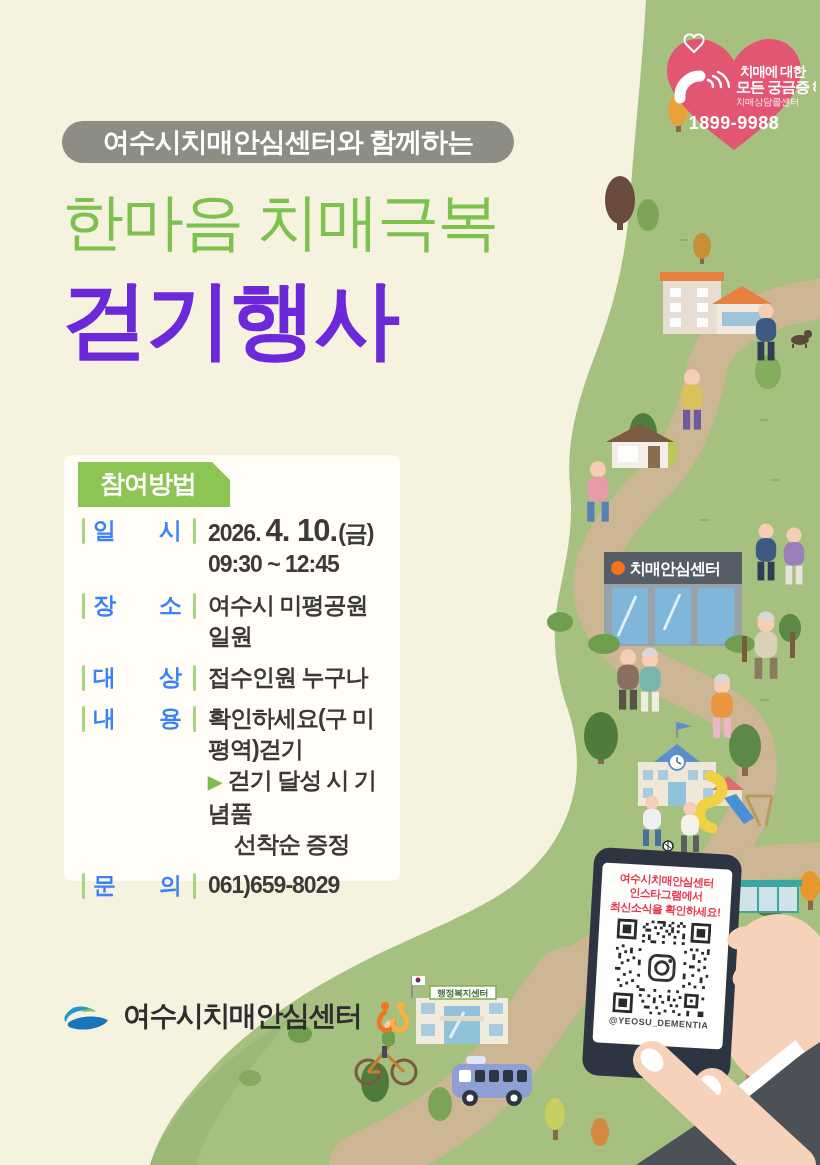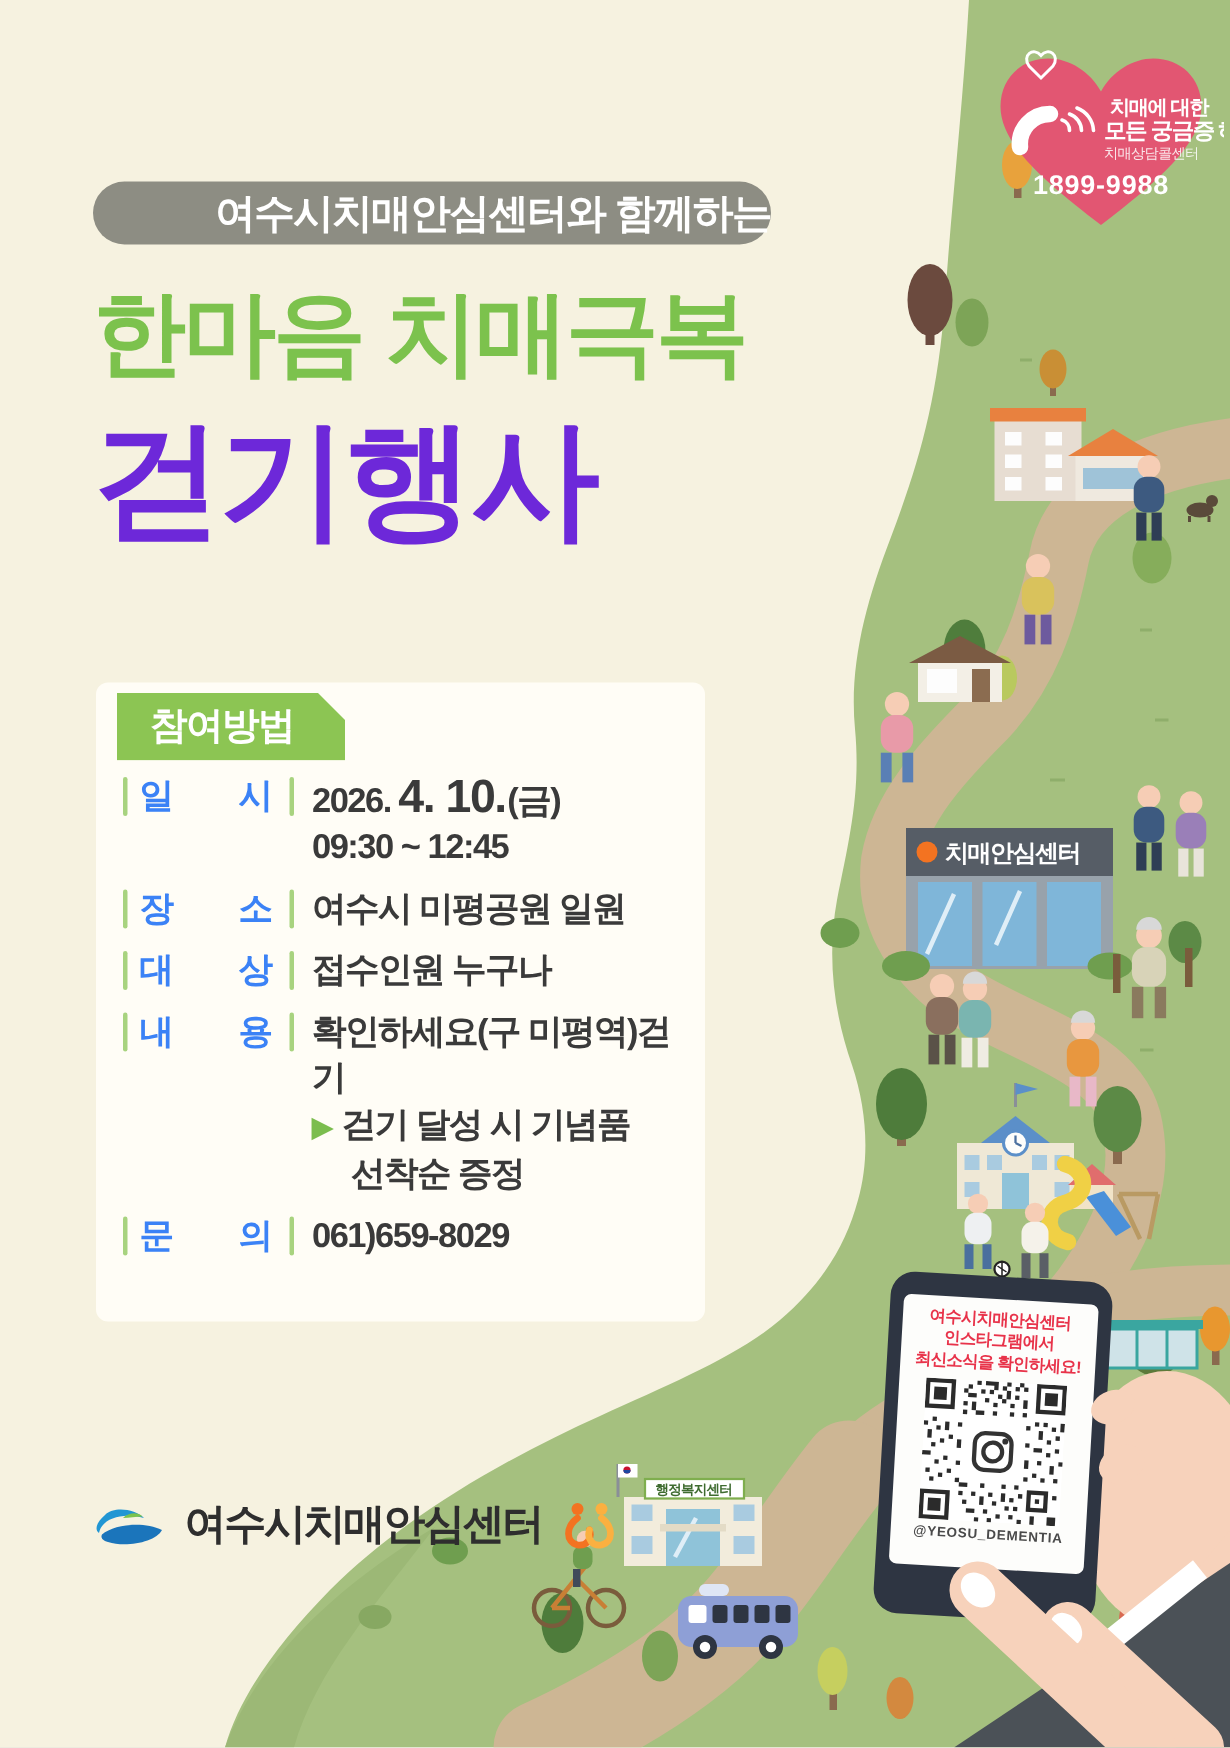--- a/index.html
+++ b/index.html
@@ -8,38 +8,38 @@
     position:relative; width:820px; height:1165px; overflow:hidden;
     background:#f6f2e0; font-family:"Liberation Sans", sans-serif;
   }
   .layer{ position:absolute; inset:0; }
   svg text{ font-family:"Liberation Sans", sans-serif; }
 
   
   .pill{
     position:absolute; left:62px; top:121px; width:452px; height:42px;
     background:#8d8d83; border-radius:24px; color:#fff; z-index:3;
-    display:flex; align-items:center; justify-content:flex-end;
+    display:flex; align-items:center; justify-content:center;
     font-size:27px; font-weight:bold; letter-spacing:-1px;
   }
   .title1{
     position:absolute; left:62px; top:180px; z-index:3;
-    font-size:62px; font-weight:700; color:#7cc24d; letter-spacing:-2px;
+    font-size:62px; font-weight:400; color:#7cc24d; letter-spacing:-2px;
   }
   .title2{
     position:absolute; left:62px; top:262px; z-index:3;
     font-size:86px; font-weight:900; color:#6d28d9; letter-spacing:-2px;
   }
 
   
   .heart-badge{ position:absolute; left:652px; top:28px; width:164px; height:134px; z-index:4; }
 
   
   .info-box{
-    position:absolute; left:64px; top:455px; width:406px; height:426px;
+    position:absolute; left:64px; top:455px; width:336px; height:426px;
     background:#fffdf6; border-radius:8px; z-index:3;
   }
   .section-badge{
     position:absolute; left:14px; top:7px;
     background:#8cc553; color:#fff; font-size:25px; font-weight:bold;
     padding:5px 34px 7px 22px; letter-spacing:-1px;
     clip-path:polygon(0 0, calc(100% - 18px) 0, 100% 18px, 100% 100%, 0 100%);
   }
   .rows{ position:absolute; left:18px; top:60px; right:8px; }
   .row{ display:flex; margin-bottom:10px; }

